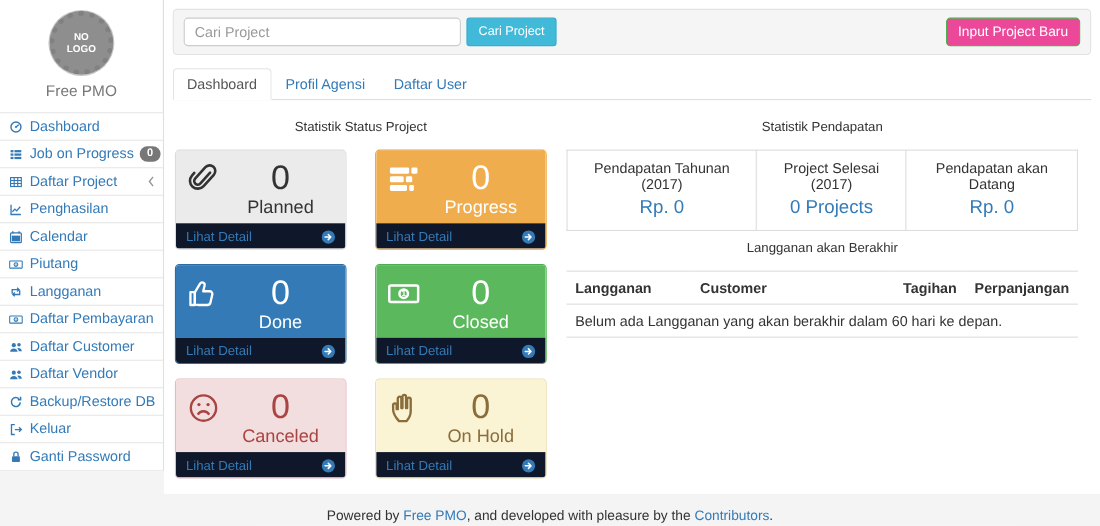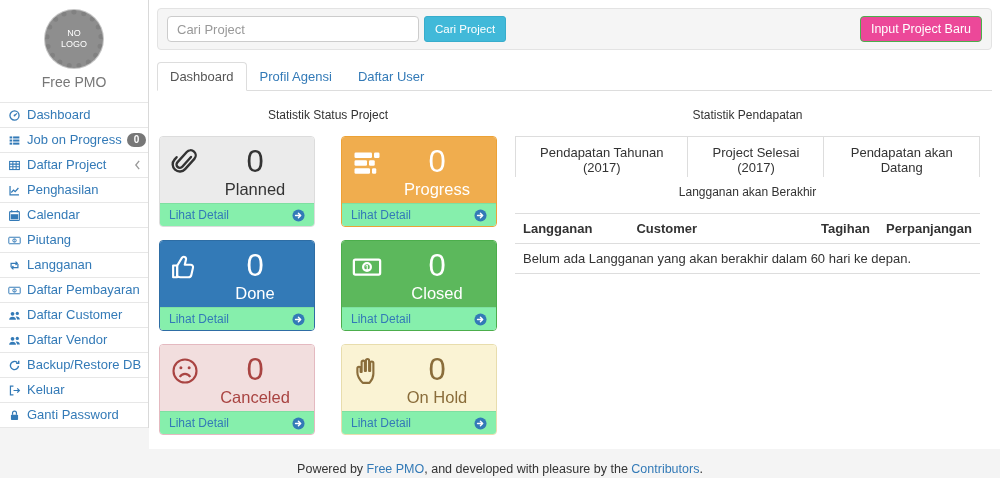--- a/index.html
+++ b/index.html
@@ -6,21 +6,21 @@
     background:#f4f4f4;font-family:"Liberation Sans",sans-serif;font-size:13px;color:#333;}
   *{box-sizing:border-box;}
   a{text-decoration:none;cursor:pointer;}
   .layout{display:flex;align-items:flex-start;min-height:440px;}
 
   
   .sidebar{width:149px;flex:none;background:#fff;border-right:1px solid #d9d9d9;}
   .brand-box{text-align:center;padding:8px 0 6px;}
   .logo-badge{width:58px;height:58px;margin:2px auto 6px;border-radius:50%;background:#8e8e8e;
     border:5px dotted #818181;box-shadow:0 0 0 1px #c6c6c6;display:flex;align-items:center;justify-content:center;}
-  .logo-badge span{color:#fff;font-size:9px;font-weight:normal;line-height:1.2;width:30px;text-align:center;}
+  .logo-badge span{color:#fff;font-size:9px;font-weight:bold;line-height:1.2;width:30px;text-align:center;}
   .brand-name{color:#777;font-size:14px;padding-bottom:6px;}
   .menu{display:block;border-bottom:1px solid #e7e7e7;}
   .menu-item{display:flex;align-items:center;gap:5px;padding:4px 7px;border-top:1px solid #e7e7e7;
     color:#337ab7;font-size:13px;line-height:16px;background:#fff;}
   .mi-icon{width:15px;height:14px;flex:none;display:inline-flex;align-items:center;justify-content:center;}
   .mi-icon svg{width:13px;height:13px;display:block;}
   .mi-label{white-space:nowrap;}
   .badge{margin-left:auto;background:#777;color:#fff;border-radius:10px;font-size:10px;
     padding:2px 7px;line-height:1;font-weight:bold;}
   .chevron{margin-left:auto;color:#999;display:inline-flex;}
@@ -51,21 +51,21 @@
 
   
   .cards{display:grid;grid-template-columns:1fr 1fr;column-gap:26px;row-gap:13px;}
   .status-card{border:1px solid #ddd;border-radius:4px;overflow:hidden;background:#fff;}
   .card-body{display:flex;align-items:flex-start;padding:8px 10px 6px;height:66px;}
   .card-icon{width:36px;flex:none;padding-top:3px;}
   .card-icon svg{width:30px;height:30px;display:block;}
   .card-main{flex:1;text-align:center;}
   .card-count{font-size:31px;line-height:34px;}
   .card-status{font-size:16.5px;line-height:20px;}
-  .card-footer{display:flex;align-items:center;justify-content:space-between;background:#86efac;
+  .card-footer{display:flex;align-items:center;justify-content:space-between;background:#0f172a;
     padding:4px 9px;color:#337ab7;font-size:12px;border-top:1px solid rgba(0,0,0,.06);}
   .arrow{display:inline-flex;}
   .arrow svg{width:13px;height:13px;}
   .sc-default{border-color:#dcdcdc;}  .sc-default .card-body{background:#ebebeb;color:#333;}
   .sc-warning{border-color:#eca236;}  .sc-warning .card-body{background:#f0ad4e;color:#fff;}
   .sc-primary{border-color:#2e6da4;}  .sc-primary .card-body{background:#337ab7;color:#fff;}
   .sc-success{border-color:#4cae4c;}  .sc-success .card-body{background:#5cb85c;color:#fff;}
   .sc-danger{border-color:#e4b9c0;}   .sc-danger .card-body{background:#f2dede;color:#a94442;}
   .sc-hold{border-color:#e8ddad;}     .sc-hold .card-body{background:#faf3d4;color:#8a6d3b;}
 
@@ -450,20 +450,29 @@
           <tbody>
             <tr>
 
                 <th>Pendapatan Tahunan (2017)</th>
 
                 <th>Project Selesai (2017)</th>
 
                 <th>Pendapatan akan Datang</th>
 
             </tr>
+            <tr>
+
+                <td>Rp. 0</td>
+
+                <td>0 Projects</td>
+
+                <td>Rp. 0</td>
+
+            </tr>
           </tbody>
         </table>
 
         <h4 class="section-title">Langganan akan Berakhir</h4>
         <table class="table-langganan">
           <colgroup>
               <col style="width:25%">
               <col style="width:42%">
               <col style="width:14%">
               <col style="width:19%">

